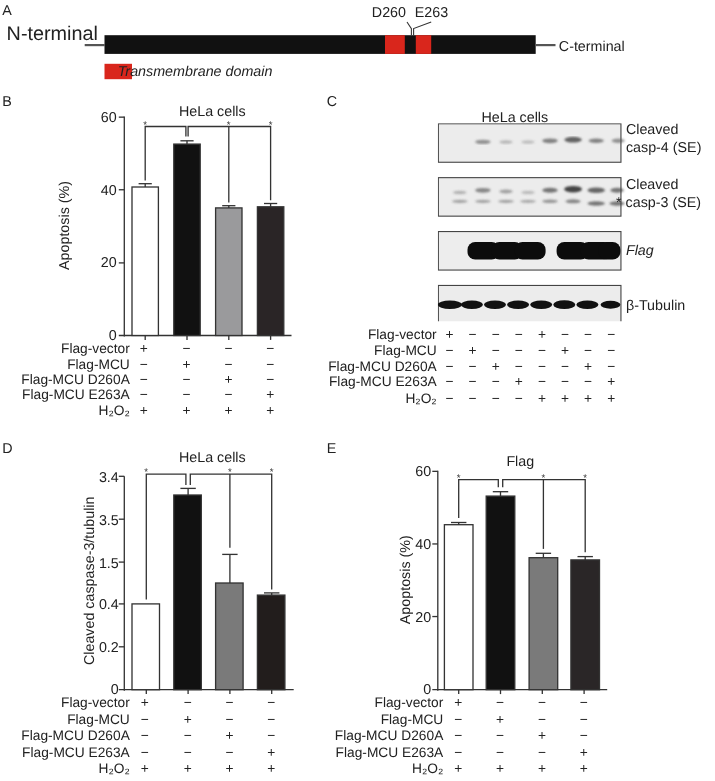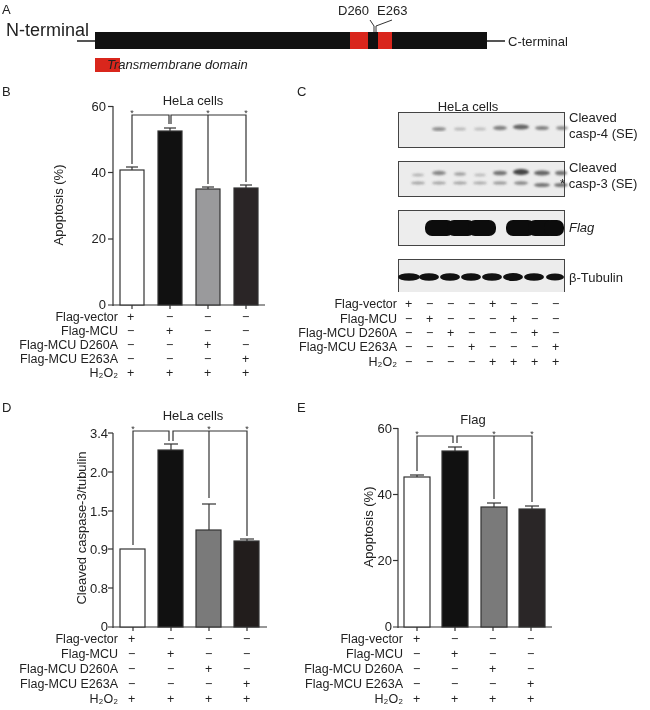--- a/index.html
+++ b/index.html
@@ -226,24 +226,24 @@
   <div class="abs t" style="left:84px;top:58px;">+</div>
   <div class="abs t" style="left:105px;top:58px;">+</div>
   <div class="abs t" style="left:126px;top:58px;">+</div>
   <div class="abs t" style="left:147px;top:58px;">+</div>
 </div>
 
 <div class="abs plabel" style="left:2px;top:400px;">D</div>
 <div class="abs t" style="left:113px;top:408px;width:160px;text-align:center;font-size:13px;">HeLa cells</div>
 <div class="abs t" style="left:81px;top:528px;transform:translate(-50%,-50%) rotate(-90deg);font-size:13px;">Cleaved caspase-3/tubulin</div>
 <div class="abs t tr" style="left:80px;width:28px;top:619px;font-size:13px;">0</div>
-<div class="abs t tr" style="left:80px;width:28px;top:581px;font-size:13px;">0.8</div>
-<div class="abs t tr" style="left:80px;width:28px;top:542px;font-size:13px;">0.9</div>
+<div class="abs t tr" style="left:80px;width:28px;top:581px;font-size:13px;">0.2</div>
+<div class="abs t tr" style="left:80px;width:28px;top:542px;font-size:13px;">0.4</div>
 <div class="abs t tr" style="left:80px;width:28px;top:504px;font-size:13px;">1.5</div>
-<div class="abs t tr" style="left:80px;width:28px;top:465px;font-size:13px;">2.0</div>
+<div class="abs t tr" style="left:80px;width:28px;top:465px;font-size:13px;">3.5</div>
 <div class="abs t tr" style="left:80px;width:28px;top:426px;font-size:13px;">3.4</div>
 <svg class="abs" style="left:0;top:0;" width="650" height="710">
   <g stroke="#333" stroke-width="1.2" fill="none">
     <line x1="113" y1="433" x2="113" y2="628"></line>
     <line x1="108" y1="627" x2="267" y2="627"></line>
     <line x1="108" y1="433" x2="113" y2="433"></line>
     <line x1="108" y1="472" x2="113" y2="472"></line>
     <line x1="108" y1="511" x2="113" y2="511"></line>
     <line x1="108" y1="549" x2="113" y2="549"></line>
     <line x1="108" y1="588" x2="113" y2="588"></line>

